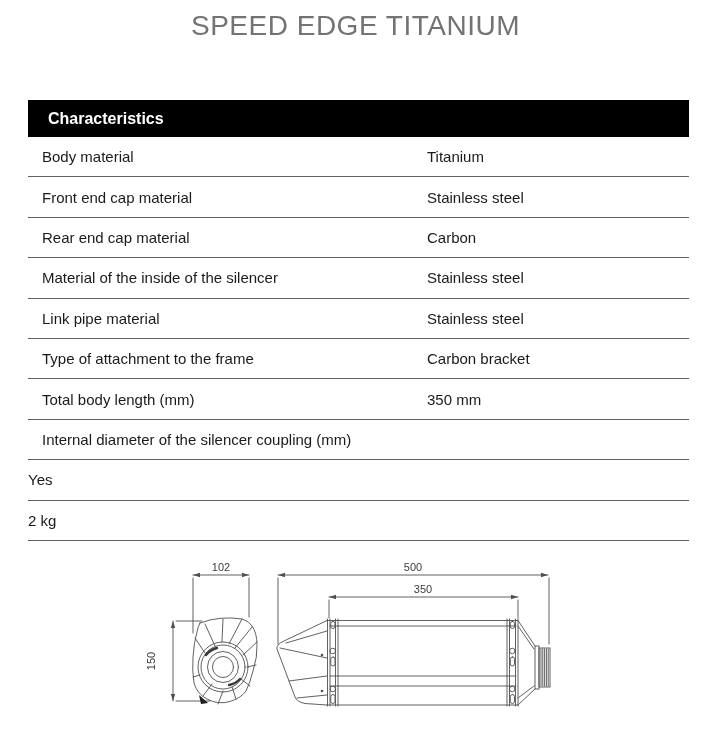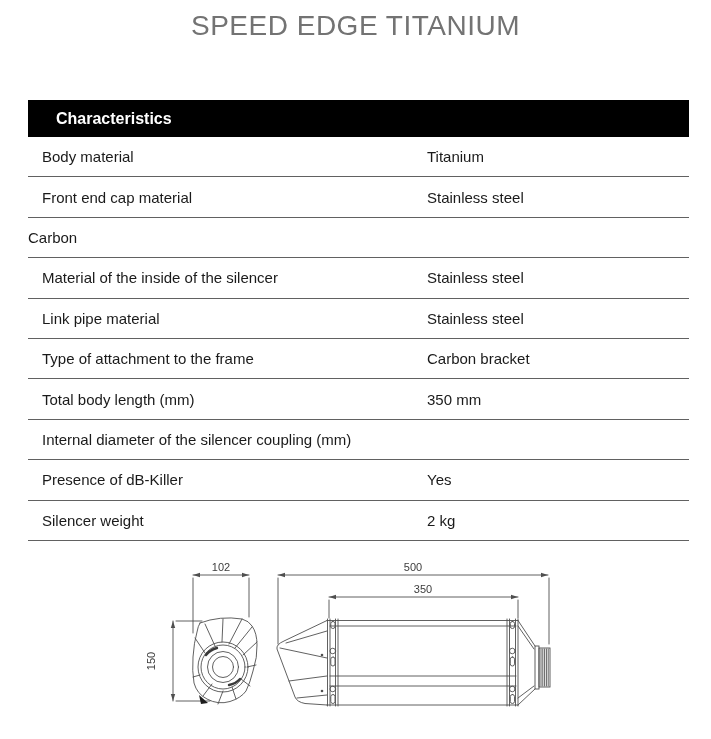--- a/index.html
+++ b/index.html
@@ -11,21 +11,21 @@
   .page-title{
     margin:0;position:absolute;top:10px;left:0;width:711px;
     text-align:center;font-size:28px;font-weight:400;color:#737373;
     letter-spacing:0.5px;
   }
   .spec-table{
     position:absolute;left:28px;top:100px;width:661px;
   }
   .spec-header{
     background:#000000;color:#ffffff;height:37px;line-height:37px;
-    font-size:16px;font-weight:bold;padding-left:28px;box-sizing:border-box;
+    font-size:16px;font-weight:bold;padding-left:20px;box-sizing:border-box;
   }
   .spec-row{
     height:40.4px;display:flex;align-items:center;
     border-bottom:1px solid #616161;box-sizing:border-box;
     font-size:15px;color:#1a1a1a;
   }
   .spec-label{
     padding-left:14px;width:399px;box-sizing:border-box;flex:0 0 399px;
   }
   .spec-value{flex:1;}
@@ -42,20 +42,21 @@
 
   <div class="spec-row">
     <span class="spec-label">Body material</span>
     <span class="spec-value">Titanium</span>
   </div>
   <div class="spec-row">
     <span class="spec-label">Front end cap material</span>
     <span class="spec-value">Stainless steel</span>
   </div>
   <div class="spec-row">
+    <span class="spec-label">Rear end cap material</span>
     <span class="spec-value">Carbon</span>
   </div>
   <div class="spec-row">
     <span class="spec-label">Material of the inside of the silencer</span>
     <span class="spec-value">Stainless steel</span>
   </div>
   <div class="spec-row">
     <span class="spec-label">Link pipe material</span>
     <span class="spec-value">Stainless steel</span>
   </div>
@@ -64,25 +65,23 @@
     <span class="spec-value">Carbon bracket</span>
   </div>
   <div class="spec-row">
     <span class="spec-label">Total body length (mm)</span>
     <span class="spec-value">350 mm</span>
   </div>
   <div class="spec-row">
     <span class="spec-label">Internal diameter of the silencer coupling (mm)</span>
   </div>
   <div class="spec-row">
-    <span class="spec-label">Presence of dB-Killer</span>
     <span class="spec-value">Yes</span>
   </div>
   <div class="spec-row">
-    <span class="spec-label">Silencer weight</span>
     <span class="spec-value">2 kg</span>
   </div>
 </div>
 
 <div class="drawing-wrap">
 <svg width="711" height="194" viewBox="0 0 711 194">
   <g stroke="#4f4f4f" stroke-width="0.9" fill="none" stroke-linecap="round">
 
     <g>
       <line x1="193" y1="30" x2="249" y2="30"></line>

